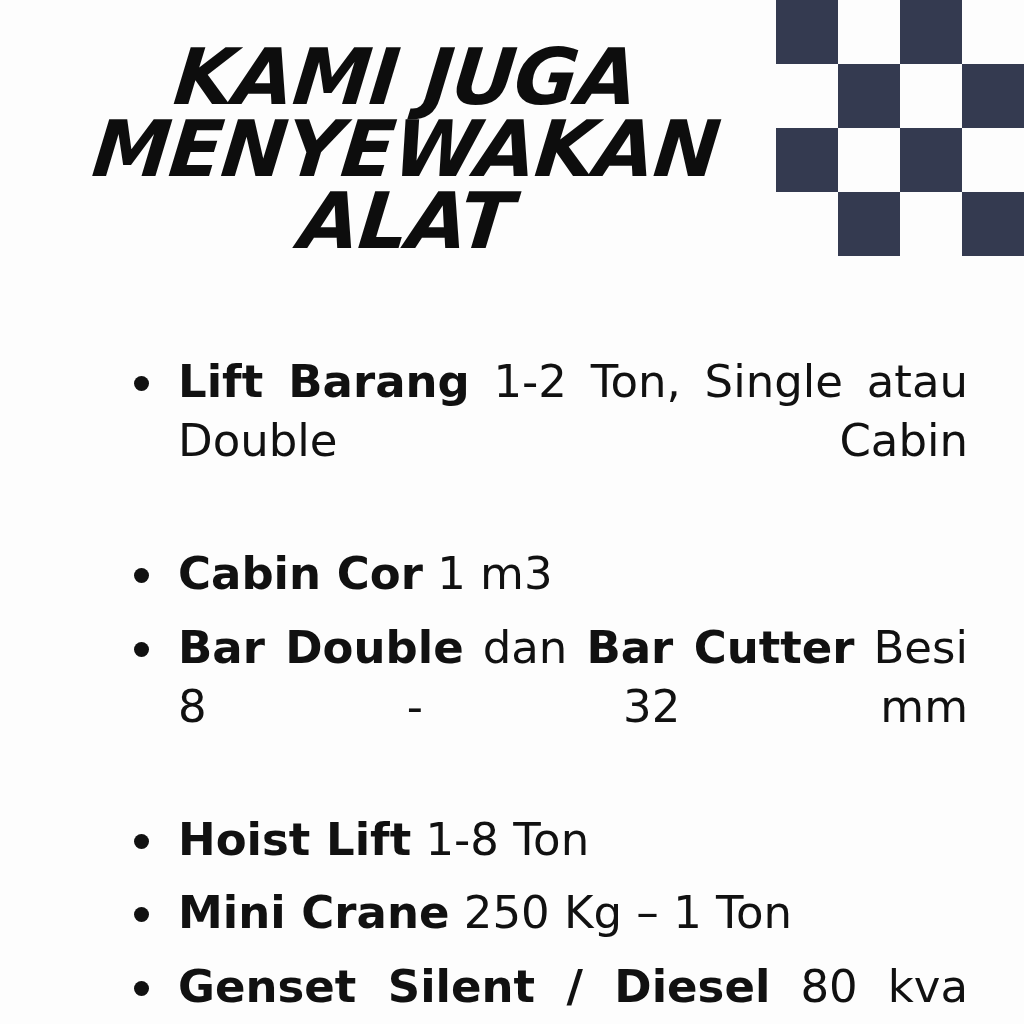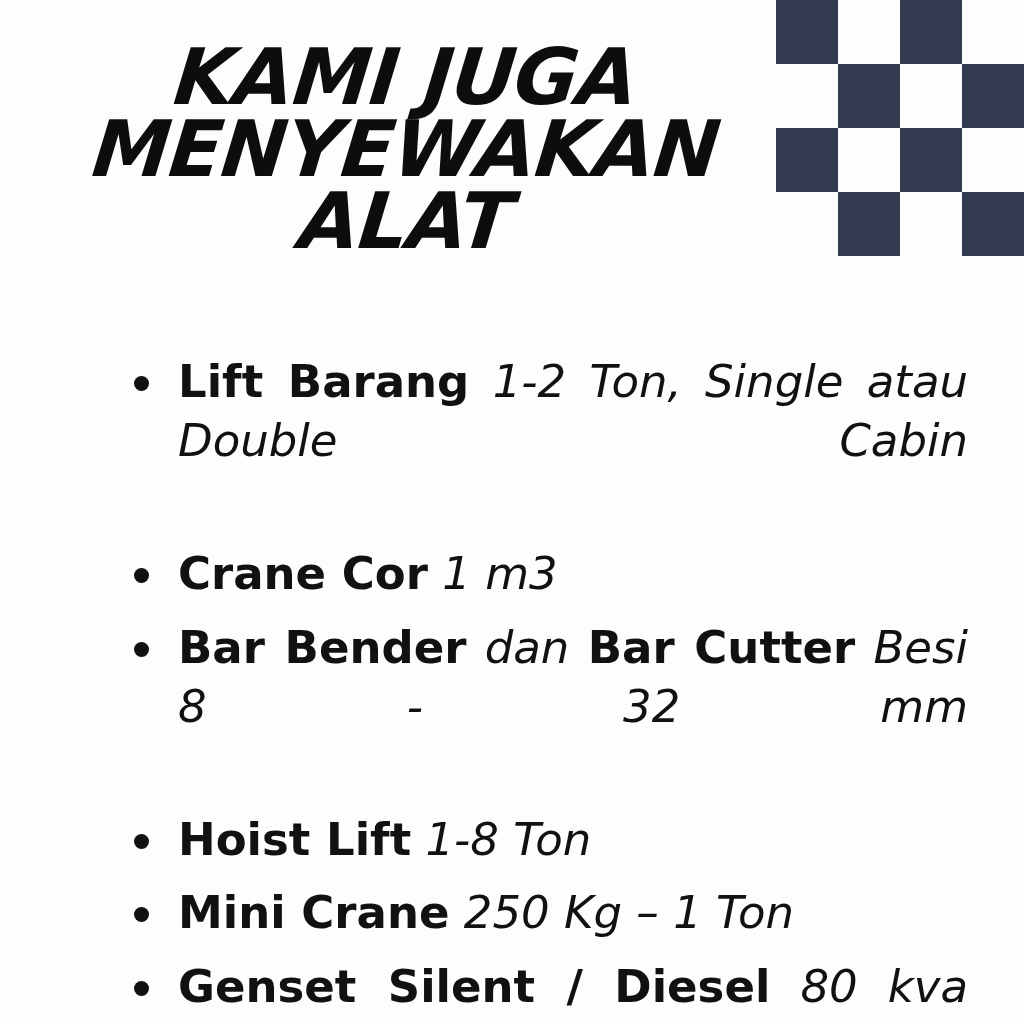--- a/index.html
+++ b/index.html
@@ -91,21 +91,20 @@
     width: 15px;
     height: 15px;
     background: #111111;
     border-radius: 50%;
   }
   .list-item .b {
     font-weight: 700;
   }
   .list-item .n {
     font-weight: 400;
-    font-style: italic;
   }
   
   .list-item .filler {
     display: inline-block;
     width: 100%;
     height: 0;
   }
 </style>
 </head>
 <body>
@@ -140,25 +139,25 @@
     <div class="title-line l3">ALAT</div>
   </div>
 
   <ul class="list">
 
     <li class="list-item">
       <span class="b">Lift Barang</span><span class="n"> 1-2 Ton, Single atau Double Cabin</span><span class="filler"></span>
     </li>
 
     <li class="list-item">
-      <span class="b">Crane Cor</span><span class="n"> 1 m3</span>
+      <span class="b">Cabin Cor</span><span class="n"> 1 m3</span>
     </li>
 
     <li class="list-item">
-      <span class="b">Bar Bender</span><span class="n"> dan </span><span class="b">Bar Cutter</span><span class="n"> Besi 8 - 32 mm</span><span class="filler"></span>
+      <span class="b">Bar Double</span><span class="n"> dan </span><span class="b">Bar Cutter</span><span class="n"> Besi 8 - 32 mm</span><span class="filler"></span>
     </li>
 
     <li class="list-item">
       <span class="b">Hoist Lift</span><span class="n"> 1-8 Ton</span>
     </li>
 
     <li class="list-item">
       <span class="b">Mini Crane</span><span class="n"> 250 Kg – 1 Ton</span>
     </li>
 

